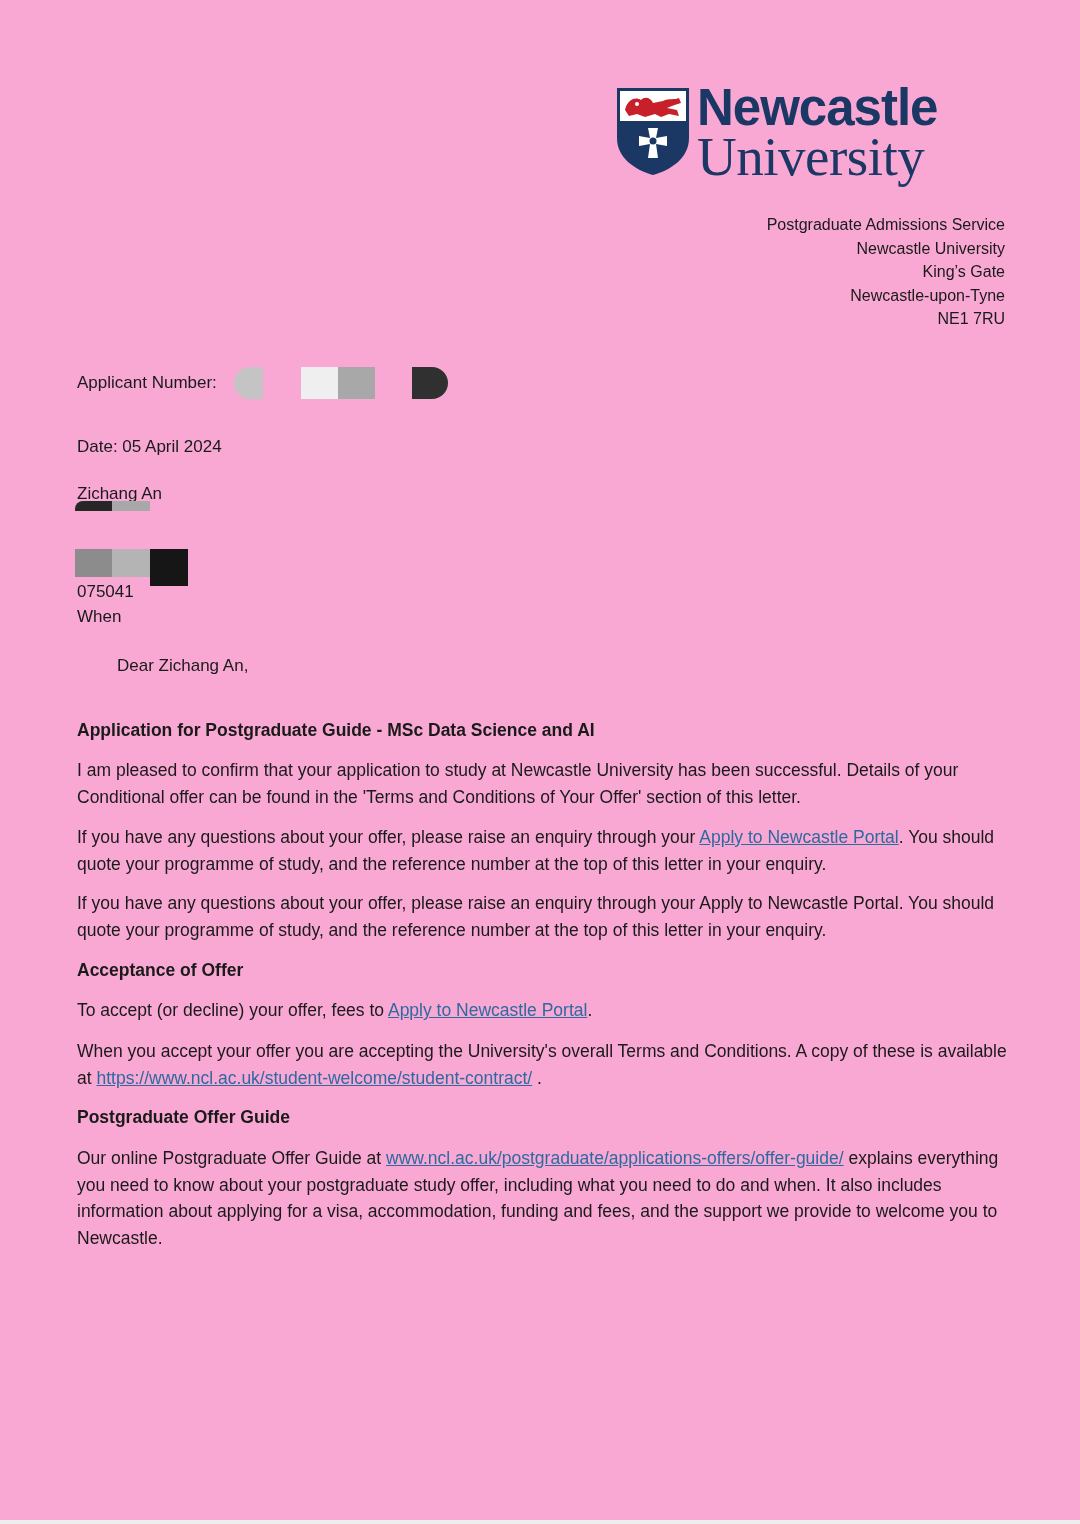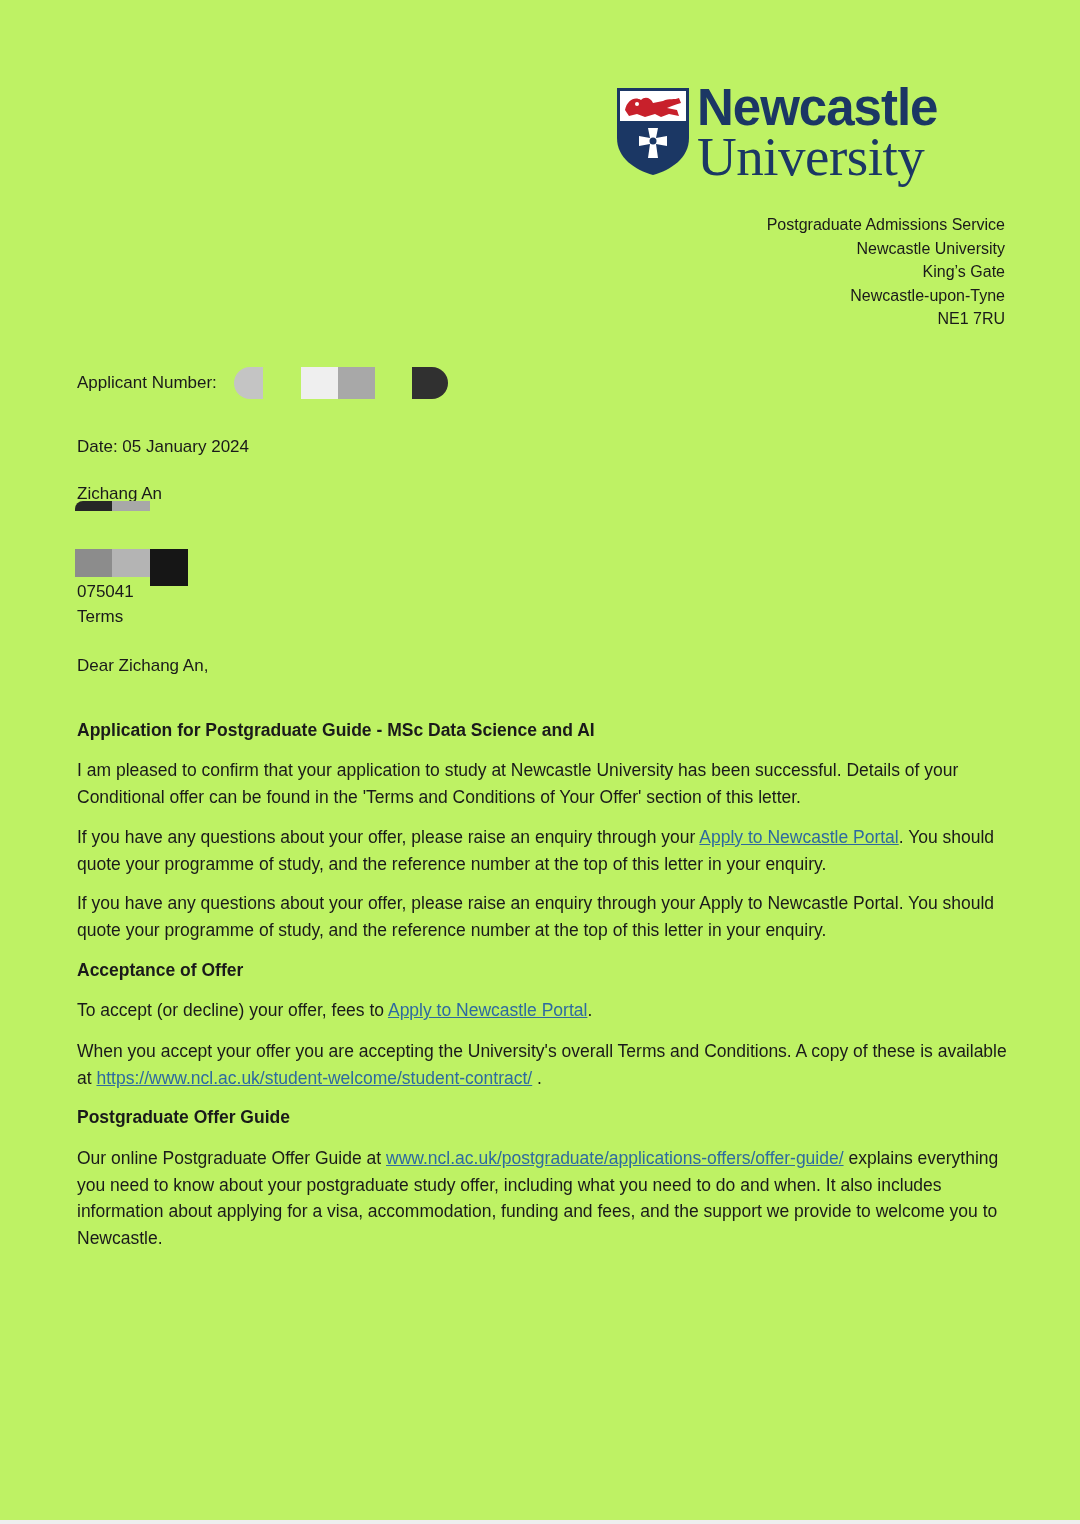--- a/index.html
+++ b/index.html
@@ -1,21 +1,21 @@
 <!DOCTYPE html>
 <html><head>
   <meta charset="utf-8">
   <style>
     html, body { margin: 0; padding: 0; }
     body {
       width: 1080px; height: 1524px; background: #fefefe;
       font-family: "Liberation Sans", "DejaVu Sans", sans-serif;
       color: #1a1a1a; position: relative; overflow: hidden;
     }
-    .page { position: absolute; left: 0; top: 0; width: 1080px; height: 1520px; background: #bef264; }
+    .page { position: absolute; left: 0; top: 0; width: 1080px; height: 1520px; background: #f9a8d4; }
     .bottom-edge { position: absolute; left: 0; bottom: 0; width: 1080px; height: 4px; background: #eeeeee; }
 
     
     .logo { position: absolute; left: 615px; top: 84px; width: 350px; height: 105px; }
     .shield { position: absolute; left: 0; top: 2px; width: 76px; height: 90px; }
     .wordmark-1 {
       position: absolute; left: 82px; top: -4px; font-family: "Liberation Sans", sans-serif;
       font-weight: bold; font-size: 51px; color: #1b3764; letter-spacing: -1px; line-height: 56px;
     }
     .wordmark-2 {
@@ -61,36 +61,36 @@
   </div>
 
   <div class="txt" style="top:373px;">Applicant Number:</div>
   <div class="redact" style="left:234px; top:367px; width:215px; height:32px;">
     <div style="position:absolute; left:0; top:0; width:29px; height:32px; background:#c4c4c4; border-radius:16px 0 0 16px;"></div>
     <div style="position:absolute; left:67px; top:0; width:37px; height:32px; background:#efefef;"></div>
     <div style="position:absolute; left:104px; top:0; width:37px; height:32px; background:#a8a8a8;"></div>
     <div style="position:absolute; left:178px; top:0; width:36px; height:32px; background:#303030; border-radius:0 16px 16px 0;"></div>
   </div>
 
-  <div class="txt" style="top:437px;">Date: 05 January 2024</div>
+  <div class="txt" style="top:437px;">Date: 05 April 2024</div>
 
   <div class="txt" style="top:484px;">Zichang An</div>
   <div class="redact" style="left:75px; top:501px; width:75px; height:10px;">
     <div style="position:absolute; left:0; top:0; width:37px; height:10px; background:#262626; border-radius:8px 0 0 0;"></div>
     <div style="position:absolute; left:37px; top:0; width:38px; height:10px; background:#a8a8a8;"></div>
   </div>
   <div class="redact" style="left:75px; top:549px; width:113px; height:37px;">
     <div style="position:absolute; left:0; top:0; width:37px; height:28px; background:#8c8c8c;"></div>
     <div style="position:absolute; left:37px; top:0; width:38px; height:28px; background:#b4b4b4;"></div>
     <div style="position:absolute; left:75px; top:0; width:38px; height:37px; background:#161616;"></div>
   </div>
   <div class="txt" style="top:582px;">075041</div>
-  <div class="txt" style="top:607px;">Terms</div>
+  <div class="txt" style="top:607px;">When</div>
 
-  <div class="txt" style="top:656px;">Dear Zichang An,</div>
+  <div class="txt" style="top:656px;margin-left:40px;">Dear Zichang An,</div>
 
   <div class="para heading" style="top:717px;">Application for Postgraduate Guide -  MSc Data Science and AI</div>
 
   <div class="para" style="top:757px;">I am pleased to confirm that your application to study at Newcastle University has been successful. Details of your Conditional offer can be found in the 'Terms and Conditions of Your Offer' section of this letter.</div>
 
   <div class="para" style="top:824px;">
     <span>If you have any questions about your offer, please raise an enquiry through your </span><a class="link">Apply to Newcastle Portal</a><span>. You should quote your programme of study, and the reference number at the top of this letter in your enquiry.</span>
   </div>
 
   <div class="para" style="top:890px;">If you have any questions about your offer, please raise an enquiry through your Apply to Newcastle Portal. You should quote your programme of study, and the reference number at the top of this letter in your enquiry.</div>

